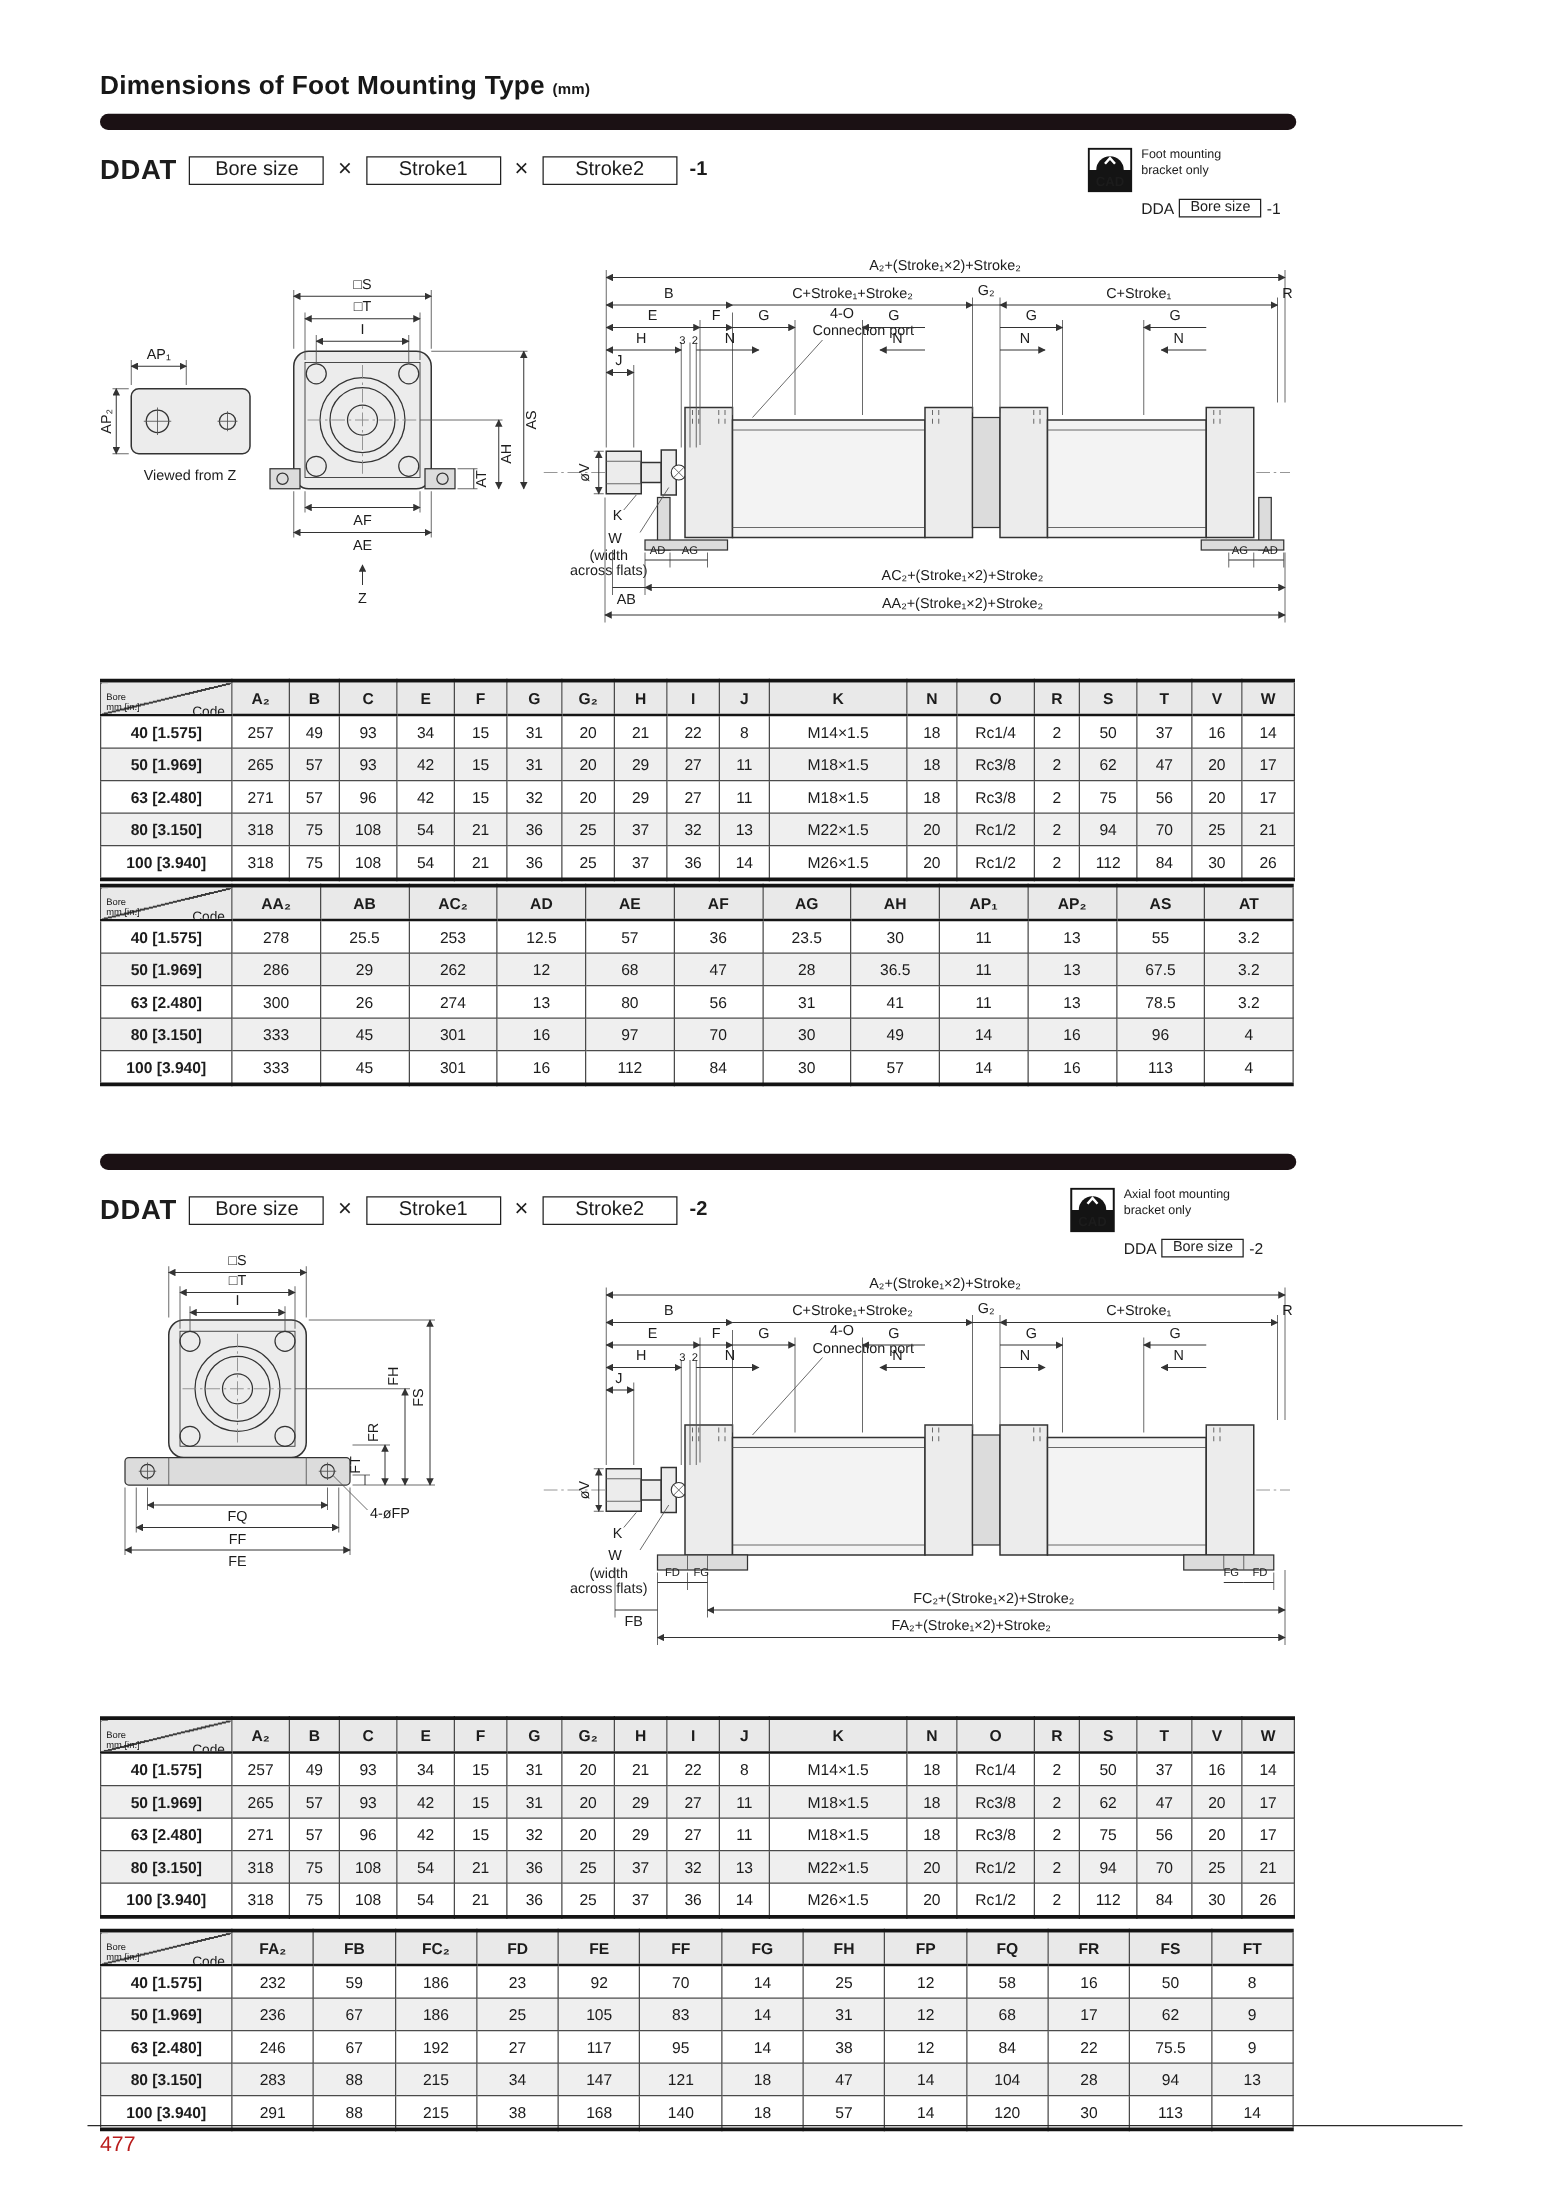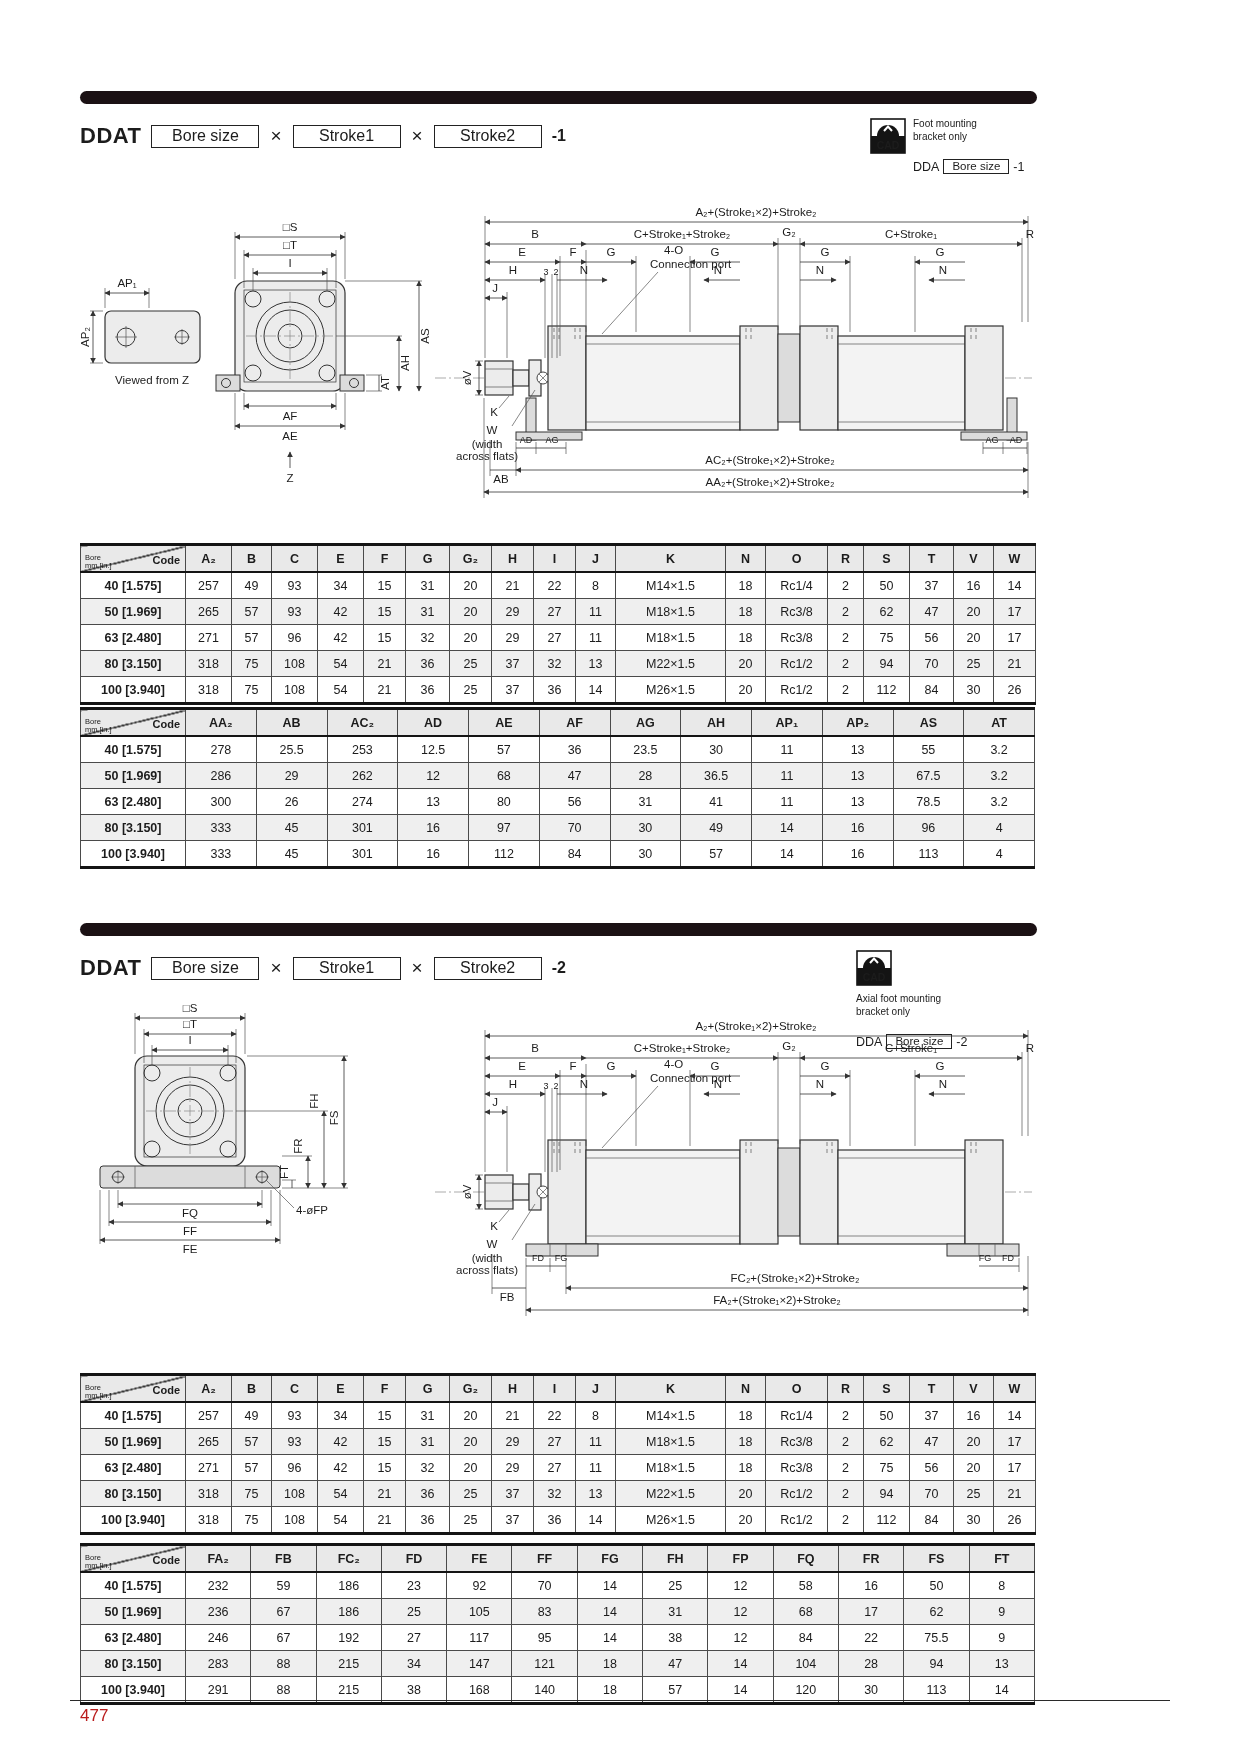--- a/index.html
+++ b/index.html
@@ -27,21 +27,21 @@
             border-top:3px solid #141414;border-bottom:3px solid #141414;}
   table.dim th,table.dim td{border:1px solid #4a4a4a;text-align:center;padding:0;height:25px;
             font-weight:normal;overflow:hidden;white-space:nowrap;}
   table.dim thead th{background:#e9e9e9;font-weight:bold;height:25px;font-size:12.5px;
             border-bottom:2.5px solid #141414;}
   table.dim th.borecell{font-weight:bold;}
   table.dim tbody tr:nth-child(even){background:#efefef;}
   th.corner{position:relative;background:#e9e9e9 linear-gradient(to bottom right,
             transparent calc(50% - 0.8px),#3a3a3a calc(50% - 0.8px),
             #3a3a3a calc(50% + 0.8px),transparent calc(50% + 0.8px)) !important;}
-  th.corner .code{position:absolute;top:8px;right:5px;font-size:11px;font-weight:bold;}
+  th.corner .code{position:absolute;top:18px;right:5px;font-size:11px;font-weight:normal;}
   th.corner .bore{position:absolute;bottom:0px;left:4px;font-size:7.5px;font-weight:normal;
             text-align:left;line-height:1.15;}
   
   .footer-line{height:0;border-top:1.6px solid #2a2a2a;width:1100px;}
   .page-num{font-size:17px;color:#b91c1c;}
   
   svg text{font-family:"Liberation Sans","DejaVu Sans",sans-serif;font-size:11.5px;fill:#1c1c1c;}
   svg text.sm{font-size:9px;}
   svg .mid{text-anchor:middle;}
   .part{fill:#ececec;stroke:#333;stroke-width:1.2;}
@@ -51,20 +51,23 @@
   .ext{fill:none;stroke:#555;stroke-width:0.7;}
   .dim{fill:none;stroke:#333;stroke-width:0.8;}
   .dash{stroke-dasharray:4 3;}
   .cl{fill:none;stroke:#888;stroke-width:0.7;stroke-dasharray:11 3 2 3;}
 </style>
 </head>
 <body>
 
 <div class="page">
 
+  <div class="abs sec-title" style="left:80px;top:57px;">
+    <span>Dimensions of Foot Mounting Type</span><span class="unit">(mm)</span>
+  </div>
   <div class="abs title-bar" style="left:80px;top:91px;"></div>
 
   <div class="abs model-line" style="left:80px;top:123px;">
     <span class="model-name">DDAT</span>
     <span class="model-box">Bore size</span>
     <span class="model-x">×</span>
     <span class="model-box">Stroke1</span>
     <span class="model-x">×</span>
     <span class="model-box">Stroke2</span>
     <span class="model-suffix">-1</span>
@@ -568,21 +571,21 @@
   <div class="abs model-line" style="left:80px;top:955px;">
     <span class="model-name">DDAT</span>
     <span class="model-box">Bore size</span>
     <span class="model-x">×</span>
     <span class="model-box">Stroke1</span>
     <span class="model-x">×</span>
     <span class="model-box">Stroke2</span>
     <span class="model-suffix">-2</span>
   </div>
 
-  <div class="abs cad-note" style="left:856px;top:950px;flex-direction:column;">
+  <div class="abs cad-note" style="left:856px;top:950px;">
     <svg width="36" height="36">
       <rect x="1" y="1" width="34" height="34" fill="#ffffff" stroke="#141414" stroke-width="1.6"></rect>
       <rect x="1" y="18" width="34" height="17" fill="#141414"></rect>
       <path d="M7,18 A11,11 0 0 1 29,18 Z" fill="#141414"></path>
       <polyline points="14,13 18,8.5 22,13" fill="none" stroke="#ffffff" stroke-width="2"></polyline>
       <text x="18" y="31" text-anchor="middle" fill="#ffffff" style="font-size:10.5px;font-weight:bold;">CAD</text>
     </svg>
     <div>
       <div class="cad-text">Axial foot mounting</div>
       <div class="cad-text">bracket only</div>

